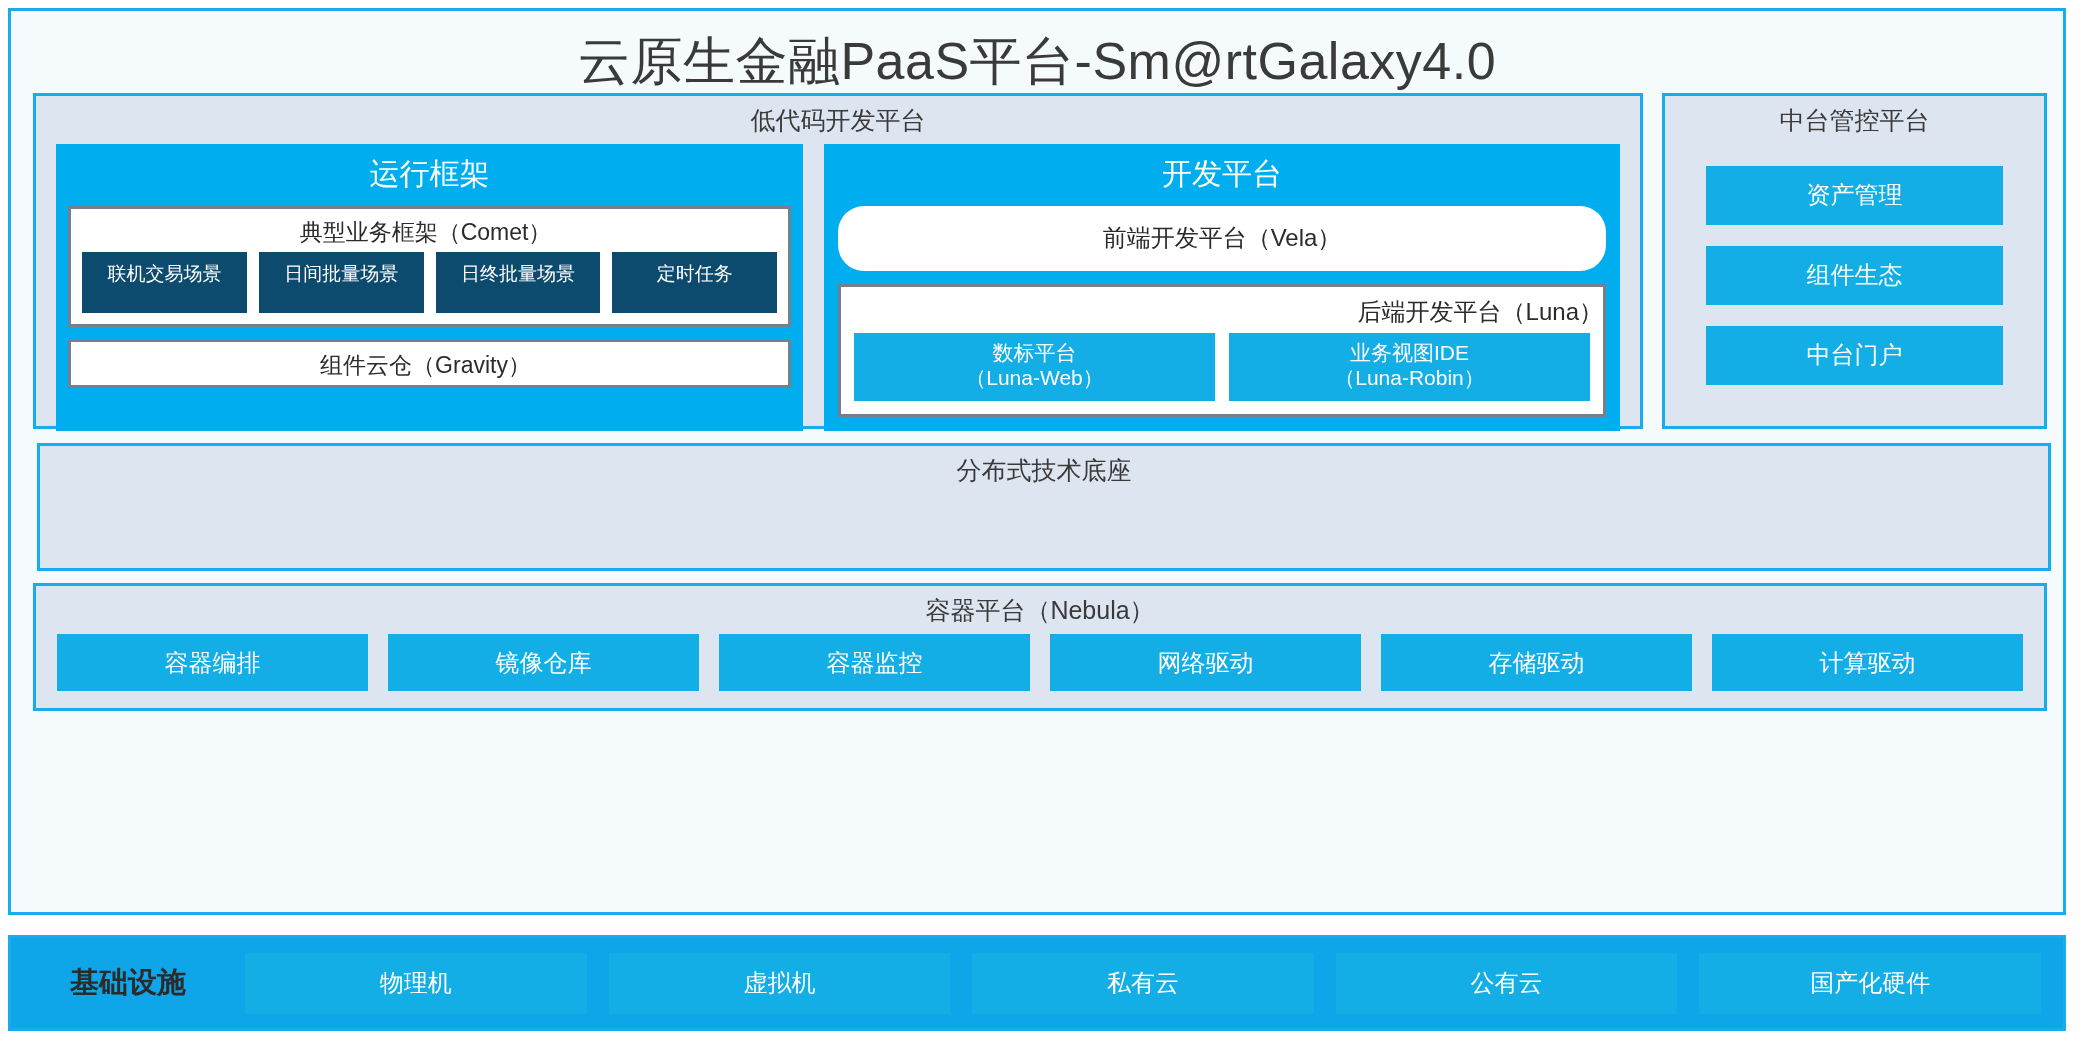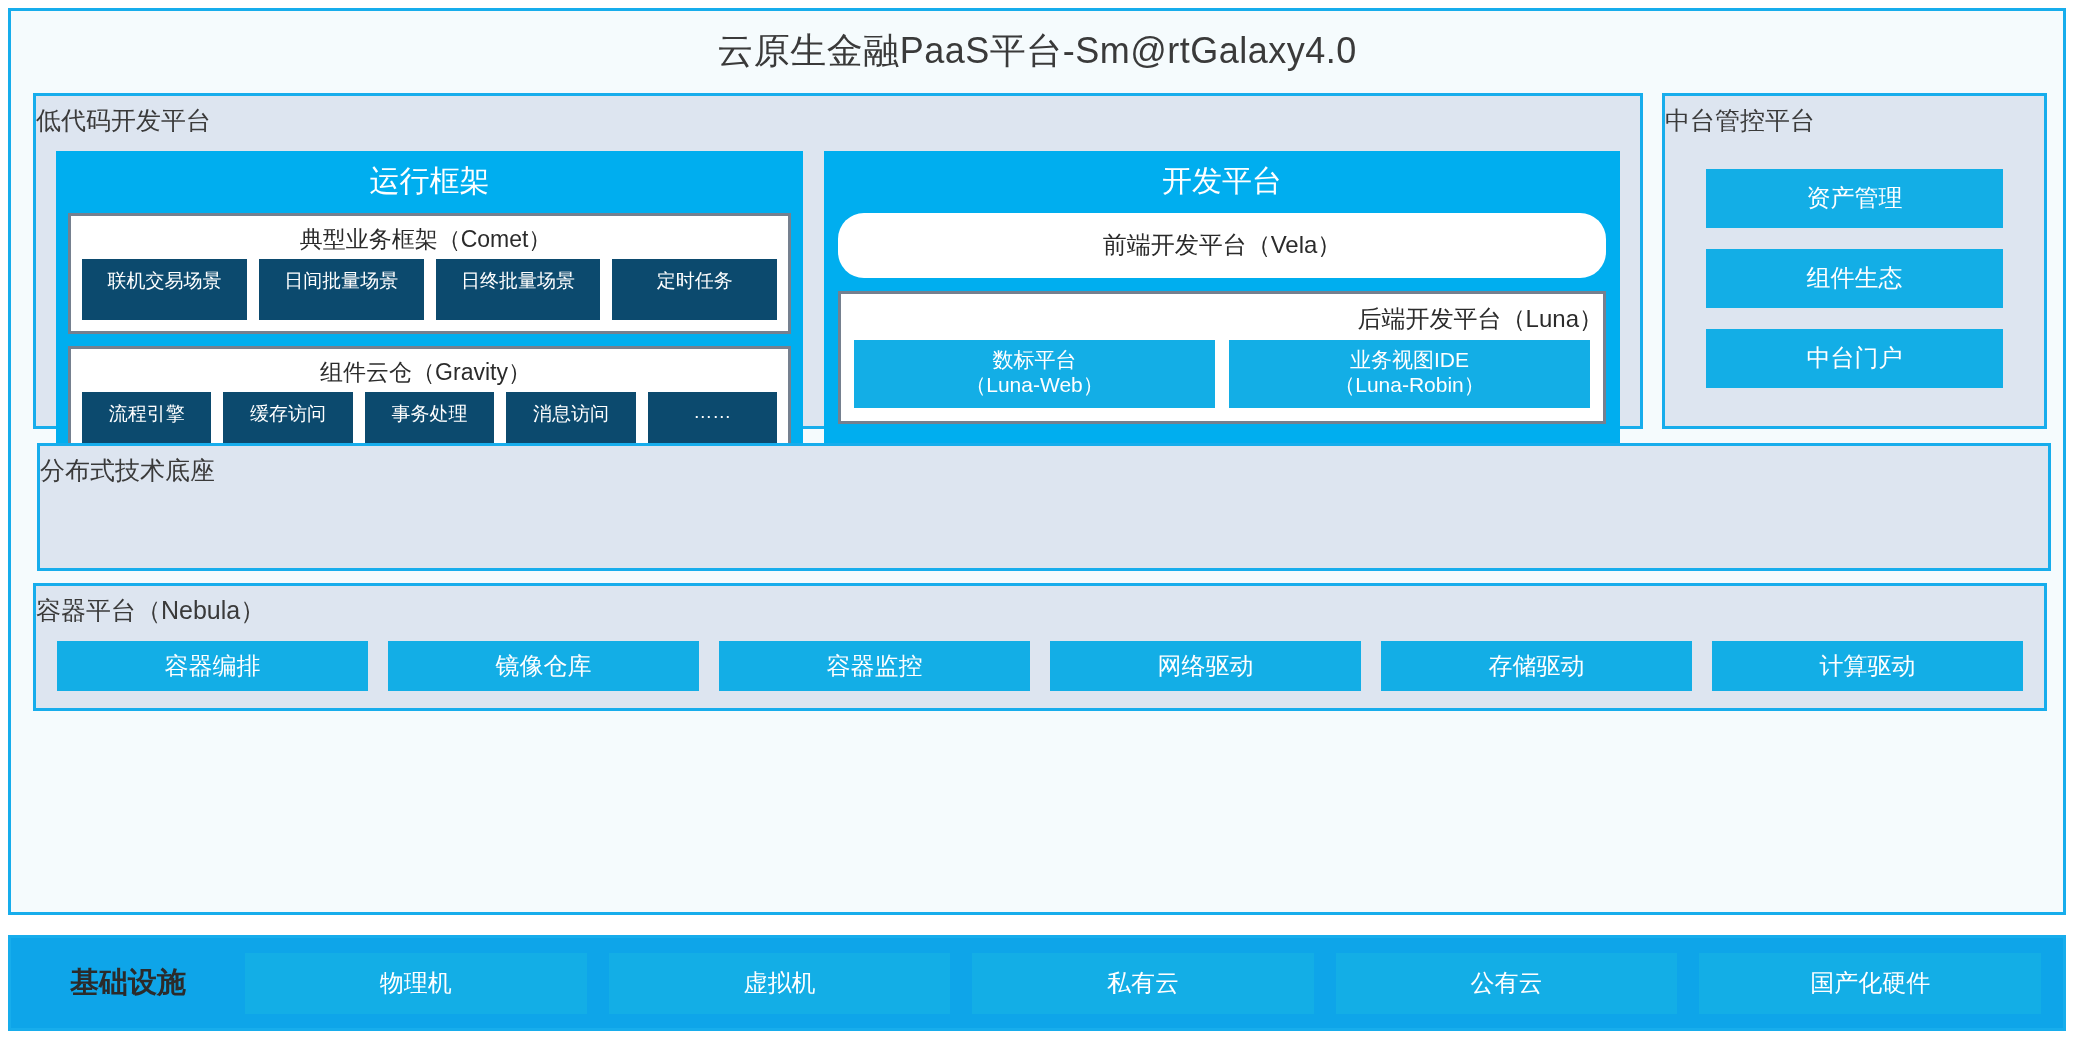--- a/index.html
+++ b/index.html
@@ -30,39 +30,40 @@
     width: 2058px;
     height: 907px;
     box-sizing: border-box;
     border: 3px solid #17ADEC;
     background: #F5FBFD;
   }
 
   .title {
     width: 100%;
     text-align: center;
-    font-size: 36px;
+    font-size: 52px;
     color: #3A3A3A;
     letter-spacing: 0.5px;
     margin-top: 16px;
     margin-bottom: 4px;
     font-weight: 400;
   }
 
   
   .section {
     box-sizing: border-box;
     border: 3px solid #17ADEC;
     background: #DDE5F0;
   }
   .section-title {
+    text-align: center;
     font-size: 25px;
     color: #3A3A3A;
     padding-top: 8px;
-    padding-bottom: 14px;
+    padding-bottom: 7px;
   }
 
   
   .row1 {
     position: absolute;
     left: 22px;
     top: 82px;
     width: 2014px;
     height: 336px;
     display: flex;
@@ -317,27 +318,20 @@
               <div class="chip-row">
                 <div class="chip">联机交易场景</div>
                 <div class="chip">日间批量场景</div>
                 <div class="chip">日终批量场景</div>
                 <div class="chip">定时任务</div>
               </div>
             </div>
 
             <div class="whitebox">
               <div class="whitebox-title">组件云仓（Gravity）</div>
-              <div class="chip-row">
-                <div class="chip">流程引擎</div>
-                <div class="chip">缓存访问</div>
-                <div class="chip">事务处理</div>
-                <div class="chip">消息访问</div>
-                <div class="chip">……</div>
-              </div>
             </div>
           </div>
 
           <div class="bluecard devplat">
             <div class="hdr">开发平台</div>
 
             <div class="vela">前端开发平台（Vela）</div>
 
             <div class="lunabox">
               <div class="luna-title">后端开发平台（Luna）</div>

